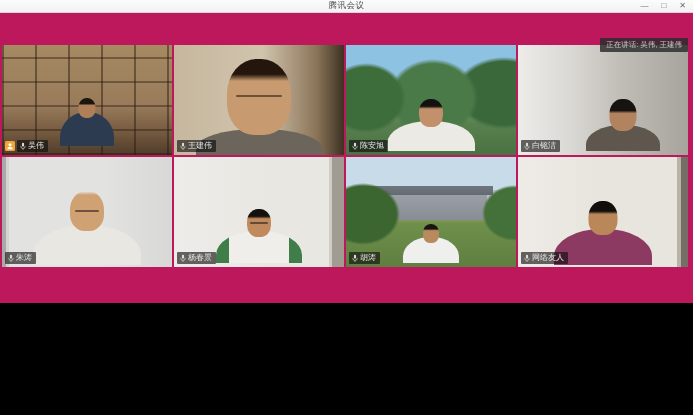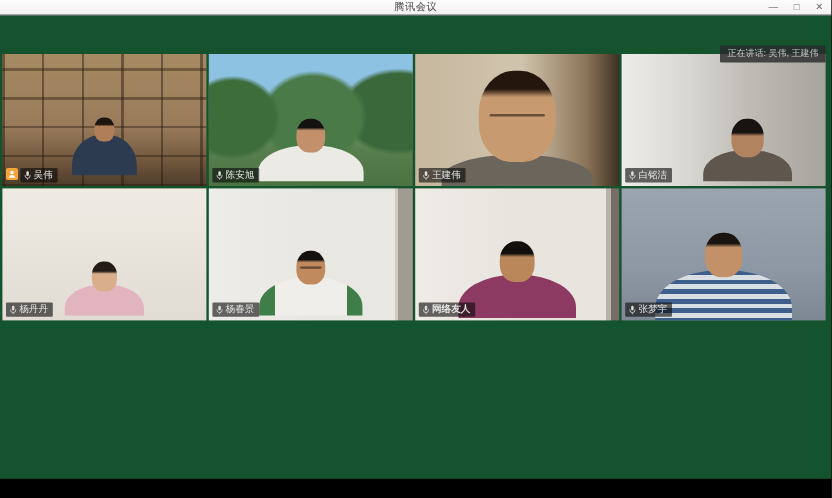--- a/index.html
+++ b/index.html
@@ -10,21 +10,21 @@
   }
   
   .titlebar{
     position:relative;height:12px;background:linear-gradient(#fcfcfc,#f2f2f2);
     border-bottom:1px solid #d8d8d8;display:flex;align-items:center;justify-content:center;
   }
   .title{font-size:8.5px;color:#4a4a4a;letter-spacing:.5px;}
   .win-controls{position:absolute;right:7px;top:0;height:12px;display:flex;gap:13px;align-items:center;}
   .win-btn{font-size:8px;line-height:1;color:#6b6b6b;cursor:default;}
   
-  .stage{position:relative;width:693px;height:386px;background:#14532d;}
+  .stage{position:relative;width:693px;height:290px;background:#be185d;}
   .speaking-banner{
     position:absolute;top:25px;right:5px;z-index:9;
     background:rgba(42,42,44,.82);color:#c9c9c9;font-size:7.5px;
     padding:2px 6px;border-radius:1px;white-space:nowrap;
   }
   .grid{
     position:absolute;left:2px;top:32px;
     display:grid;grid-template-columns:repeat(4,170px);grid-auto-rows:110px;gap:2px;
   }
   .tile{position:relative;overflow:hidden;background:#333;}
@@ -40,21 +40,21 @@
     transform:translateX(-50%);
     width:var(--hw,22px);height:calc(var(--hw,22px)*1.18);
     background:linear-gradient(180deg,var(--hair,#1a1410) 0 var(--haircap,26%),var(--skin,#c69a70) calc(var(--haircap,26%) + 9%));
     border-radius:46% 46% 42% 42%;
   }
   .gl .head::after{
     content:"";position:absolute;left:14%;right:14%;top:47%;height:2px;
     background:rgba(25,20,15,.55);border-radius:1px;
   }
   
-  .label-row{position:absolute;left:3px;bottom:3px;display:flex;align-items:flex-start;gap:2px;z-index:4;}
+  .label-row{position:absolute;left:3px;bottom:3px;display:flex;align-items:center;gap:2px;z-index:4;}
   .host-badge{width:10px;height:10px;background:#f0a63c;border-radius:1.5px;
     display:flex;align-items:center;justify-content:center;}
   .name-tag{
     display:flex;align-items:center;gap:2px;background:rgba(12,12,12,.62);
     color:#e6e6e6;font-size:8px;line-height:1;padding:1.5px 4px 1.5px 3px;border-radius:1px;
     white-space:nowrap;
   }
   
   .s1{background:
     repeating-linear-gradient(90deg,rgba(35,22,10,.45) 0 2px,rgba(0,0,0,0) 2px 33px),
@@ -102,21 +102,21 @@
 
   .s10{background-image:
     linear-gradient(#2c2c2c,#2c2c2c),
     repeating-linear-gradient(0deg,rgba(70,58,42,.35) 0 2px,rgba(0,0,0,0) 2px 22px),
     repeating-linear-gradient(90deg,rgba(70,58,42,.3) 0 2px,rgba(0,0,0,0) 2px 40px),
     linear-gradient(180deg,#ddd6c8 0%,#cfc7b8 60%,#b3aa9a 100%);
     background-size:11px 6px,100% 100%,100% 100%,100% 100%;
     background-position:16px 6px,0 0,0 0,0 0;background-repeat:no-repeat;}
   .t10{--px:40%;--tw:72px;--th:28px;--hw:21px;--pb:4px;--skin:#c59a74;--hair:#1c1512;--haircap:34%;--shirt:#564f48;}
 
-  .s11{background:linear-gradient(to left,#746e66 0 7px,#b8b2a8 7px 11px,#e8e4de 11px 55%,#efece7 100%);font-weight:bold;}
+  .s11{background:linear-gradient(to left,#746e66 0 7px,#b8b2a8 7px 11px,#e8e4de 11px 55%,#efece7 100%);}
   .t11{--tw:98px;--th:36px;--hw:29px;--pb:2px;--skin:#b9875a;--hair:#120e0c;--haircap:30%;--shirt:#8c3a62;}
 
   .s12{background:linear-gradient(180deg,#9aa5b0 0%,#8d98a4 60%,#7e8894 100%);}
   .t12{--tw:114px;--th:42px;--hw:31px;--pb:0px;--skin:#c29167;--hair:#1a1410;--haircap:24%;}
   .t12 .torso{background:repeating-linear-gradient(180deg,#3e5e8c 0 4px,#d9dee3 4px 8px);}
 </style>
 </head>
 <body>
 
 <div class="window">
@@ -152,138 +152,138 @@
             <svg viewBox="0 0 8 11" width="6" height="9">
                 <rect x="2.6" y="0.5" width="2.8" height="5.2" rx="1.4" fill="#dcdcdc"></rect>
                 <path d="M1.2 4.6v.8a2.8 2.8 0 0 0 5.6 0v-.8" fill="none" stroke="#dcdcdc" stroke-width="0.9"></path>
                 <path d="M4 8.4v1.6" stroke="#dcdcdc" stroke-width="0.9"></path>
               </svg>
             <span>吴伟</span>
           </span>
         </div>
       </div>
 
+      <div class="tile s2 t2 gl">
+        <div class="person">
+            <div class="torso"></div>
+            <div class="head"></div>
+          </div>
+        <div class="label-row">
+          <span class="name-tag">
+            <svg viewBox="0 0 8 11" width="6" height="9">
+                <rect x="2.6" y="0.5" width="2.8" height="5.2" rx="1.4" fill="#dcdcdc"></rect>
+                <path d="M1.2 4.6v.8a2.8 2.8 0 0 0 5.6 0v-.8" fill="none" stroke="#dcdcdc" stroke-width="0.9"></path>
+                <path d="M4 8.4v1.6" stroke="#dcdcdc" stroke-width="0.9"></path>
+              </svg>
+            <span>王建伟</span>
+          </span>
+        </div>
+      </div>
+
       <div class="tile s3 t3">
         <div class="person">
             <div class="torso"></div>
             <div class="head"></div>
           </div>
         <div class="label-row">
           <span class="name-tag">
             <svg viewBox="0 0 8 11" width="6" height="9">
                 <rect x="2.6" y="0.5" width="2.8" height="5.2" rx="1.4" fill="#dcdcdc"></rect>
                 <path d="M1.2 4.6v.8a2.8 2.8 0 0 0 5.6 0v-.8" fill="none" stroke="#dcdcdc" stroke-width="0.9"></path>
                 <path d="M4 8.4v1.6" stroke="#dcdcdc" stroke-width="0.9"></path>
               </svg>
             <span>陈安旭</span>
           </span>
         </div>
       </div>
 
-      <div class="tile s2 t2 gl">
-        <div class="person">
-            <div class="torso"></div>
-            <div class="head"></div>
-          </div>
-        <div class="label-row">
-          <span class="name-tag">
-            <svg viewBox="0 0 8 11" width="6" height="9">
-                <rect x="2.6" y="0.5" width="2.8" height="5.2" rx="1.4" fill="#dcdcdc"></rect>
-                <path d="M1.2 4.6v.8a2.8 2.8 0 0 0 5.6 0v-.8" fill="none" stroke="#dcdcdc" stroke-width="0.9"></path>
-                <path d="M4 8.4v1.6" stroke="#dcdcdc" stroke-width="0.9"></path>
-              </svg>
-            <span>王建伟</span>
-          </span>
-        </div>
-      </div>
-
       <div class="tile s4 t4">
         <div class="person">
             <div class="torso"></div>
             <div class="head"></div>
           </div>
         <div class="label-row">
           <span class="name-tag">
             <svg viewBox="0 0 8 11" width="6" height="9">
                 <rect x="2.6" y="0.5" width="2.8" height="5.2" rx="1.4" fill="#dcdcdc"></rect>
                 <path d="M1.2 4.6v.8a2.8 2.8 0 0 0 5.6 0v-.8" fill="none" stroke="#dcdcdc" stroke-width="0.9"></path>
                 <path d="M4 8.4v1.6" stroke="#dcdcdc" stroke-width="0.9"></path>
               </svg>
             <span>白铭洁</span>
           </span>
         </div>
       </div>
 
-
-      <div class="tile s6 t6">
-        <div class="person">
-            <div class="torso"></div>
-            <div class="head"></div>
-          </div>
-        <div class="label-row">
-          <span class="name-tag">
-            <svg viewBox="0 0 8 11" width="6" height="9">
-                <rect x="2.6" y="0.5" width="2.8" height="5.2" rx="1.4" fill="#dcdcdc"></rect>
-                <path d="M1.2 4.6v.8a2.8 2.8 0 0 0 5.6 0v-.8" fill="none" stroke="#dcdcdc" stroke-width="0.9"></path>
-                <path d="M4 8.4v1.6" stroke="#dcdcdc" stroke-width="0.9"></path>
-              </svg>
-            <span>杨丹丹</span>
-          </span>
-        </div>
-      </div>
+      <div class="tile s5 t5 gl">
+        <div class="person">
+            <div class="torso"></div>
+            <div class="head"></div>
+          </div>
+        <div class="label-row">
+          <span class="name-tag">
+            <svg viewBox="0 0 8 11" width="6" height="9">
+                <rect x="2.6" y="0.5" width="2.8" height="5.2" rx="1.4" fill="#dcdcdc"></rect>
+                <path d="M1.2 4.6v.8a2.8 2.8 0 0 0 5.6 0v-.8" fill="none" stroke="#dcdcdc" stroke-width="0.9"></path>
+                <path d="M4 8.4v1.6" stroke="#dcdcdc" stroke-width="0.9"></path>
+              </svg>
+            <span>朱涛</span>
+          </span>
+        </div>
+      </div>
+
 
       <div class="tile s7 t7 gl">
         <div class="person">
             <div class="torso"></div>
             <div class="head"></div>
           </div>
         <div class="label-row">
           <span class="name-tag">
             <svg viewBox="0 0 8 11" width="6" height="9">
                 <rect x="2.6" y="0.5" width="2.8" height="5.2" rx="1.4" fill="#dcdcdc"></rect>
                 <path d="M1.2 4.6v.8a2.8 2.8 0 0 0 5.6 0v-.8" fill="none" stroke="#dcdcdc" stroke-width="0.9"></path>
                 <path d="M4 8.4v1.6" stroke="#dcdcdc" stroke-width="0.9"></path>
               </svg>
             <span>杨春景</span>
           </span>
         </div>
       </div>
 
 
+      <div class="tile s9 t9">
+        <div class="person">
+            <div class="torso"></div>
+            <div class="head"></div>
+          </div>
+        <div class="label-row">
+          <span class="name-tag">
+            <svg viewBox="0 0 8 11" width="6" height="9">
+                <rect x="2.6" y="0.5" width="2.8" height="5.2" rx="1.4" fill="#dcdcdc"></rect>
+                <path d="M1.2 4.6v.8a2.8 2.8 0 0 0 5.6 0v-.8" fill="none" stroke="#dcdcdc" stroke-width="0.9"></path>
+                <path d="M4 8.4v1.6" stroke="#dcdcdc" stroke-width="0.9"></path>
+              </svg>
+            <span>胡涛</span>
+          </span>
+        </div>
+      </div>
 
 
       <div class="tile s11 t11">
         <div class="person">
             <div class="torso"></div>
             <div class="head"></div>
           </div>
         <div class="label-row">
           <span class="name-tag">
             <svg viewBox="0 0 8 11" width="6" height="9">
                 <rect x="2.6" y="0.5" width="2.8" height="5.2" rx="1.4" fill="#dcdcdc"></rect>
                 <path d="M1.2 4.6v.8a2.8 2.8 0 0 0 5.6 0v-.8" fill="none" stroke="#dcdcdc" stroke-width="0.9"></path>
                 <path d="M4 8.4v1.6" stroke="#dcdcdc" stroke-width="0.9"></path>
               </svg>
             <span>网络友人</span>
           </span>
         </div>
       </div>
 
-      <div class="tile s12 t12">
-        <div class="person">
-            <div class="torso"></div>
-            <div class="head"></div>
-          </div>
-        <div class="label-row">
-          <span class="name-tag">
-            <svg viewBox="0 0 8 11" width="6" height="9">
-                <rect x="2.6" y="0.5" width="2.8" height="5.2" rx="1.4" fill="#dcdcdc"></rect>
-                <path d="M1.2 4.6v.8a2.8 2.8 0 0 0 5.6 0v-.8" fill="none" stroke="#dcdcdc" stroke-width="0.9"></path>
-                <path d="M4 8.4v1.6" stroke="#dcdcdc" stroke-width="0.9"></path>
-              </svg>
-            <span>张梦宇</span>
-          </span>
-        </div>
-      </div>
 
     </div>
   </div>
 </div>
 
 </body></html>

